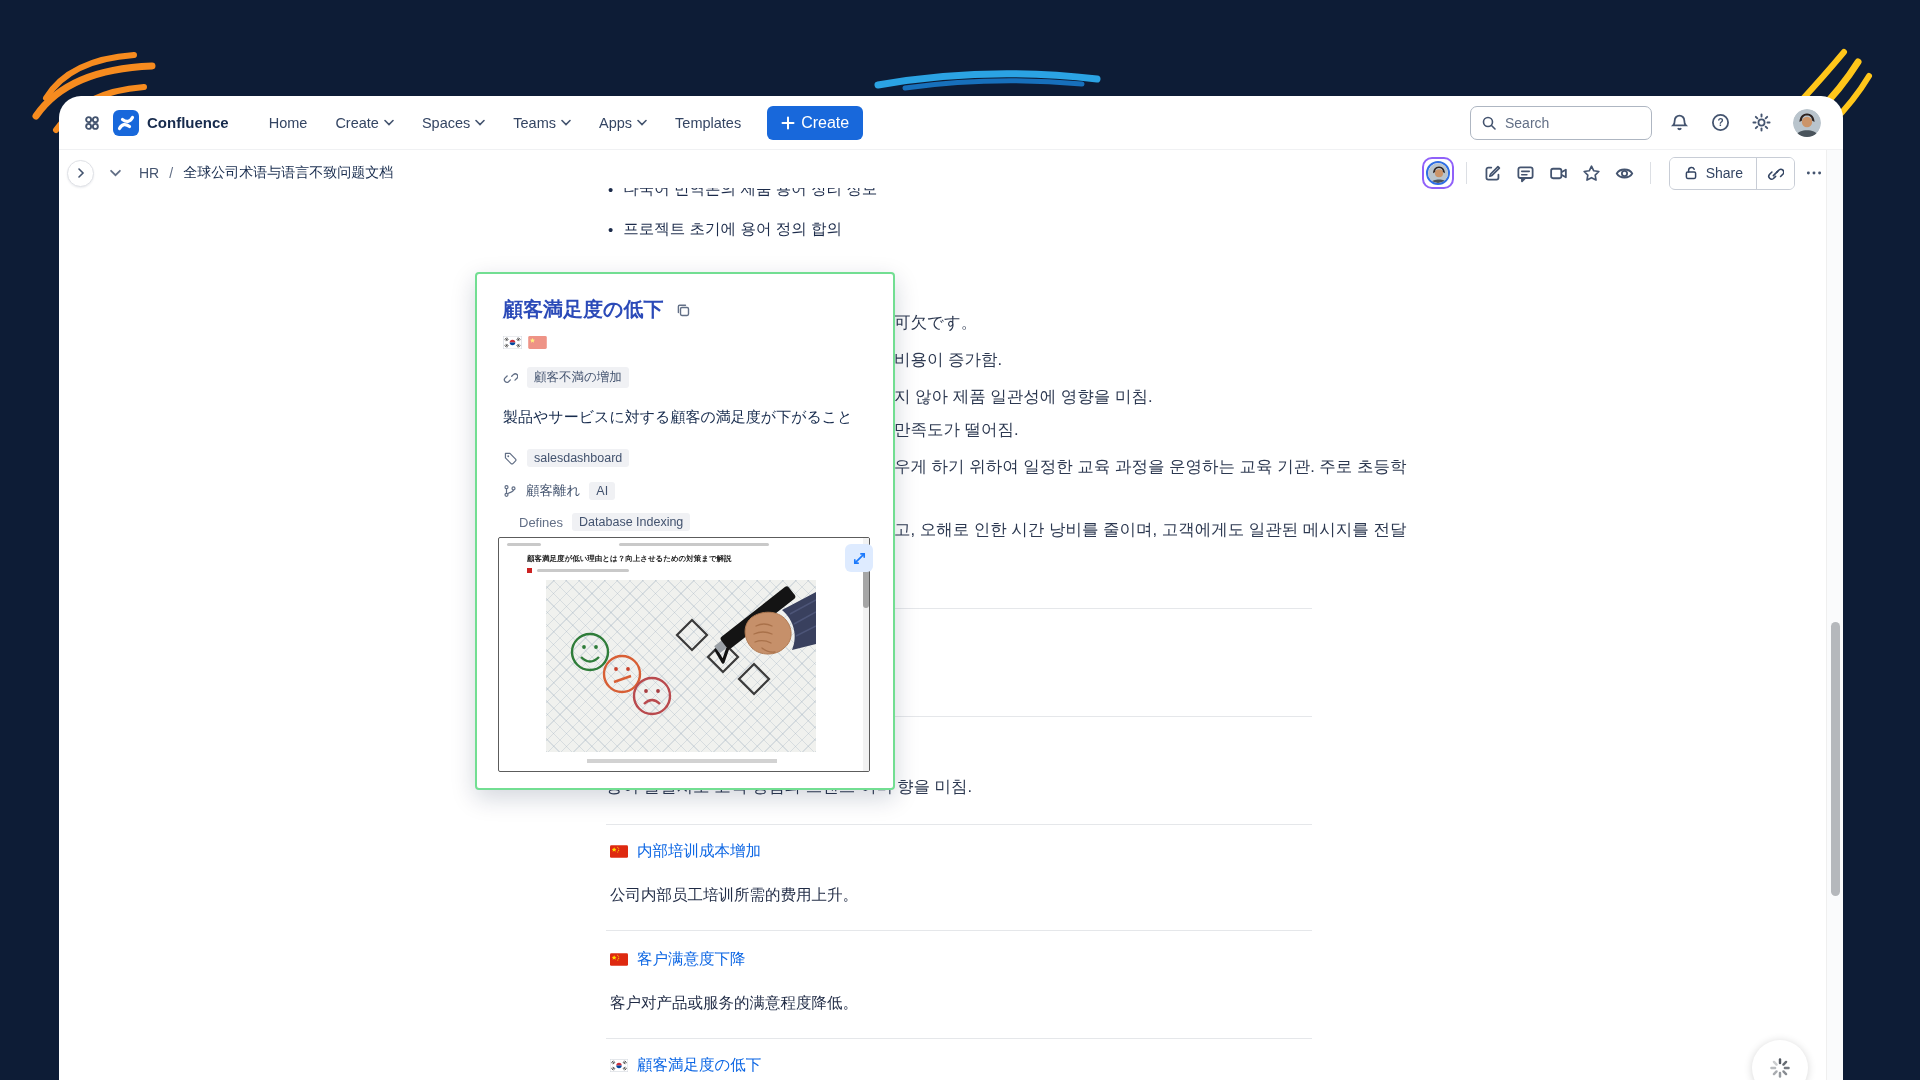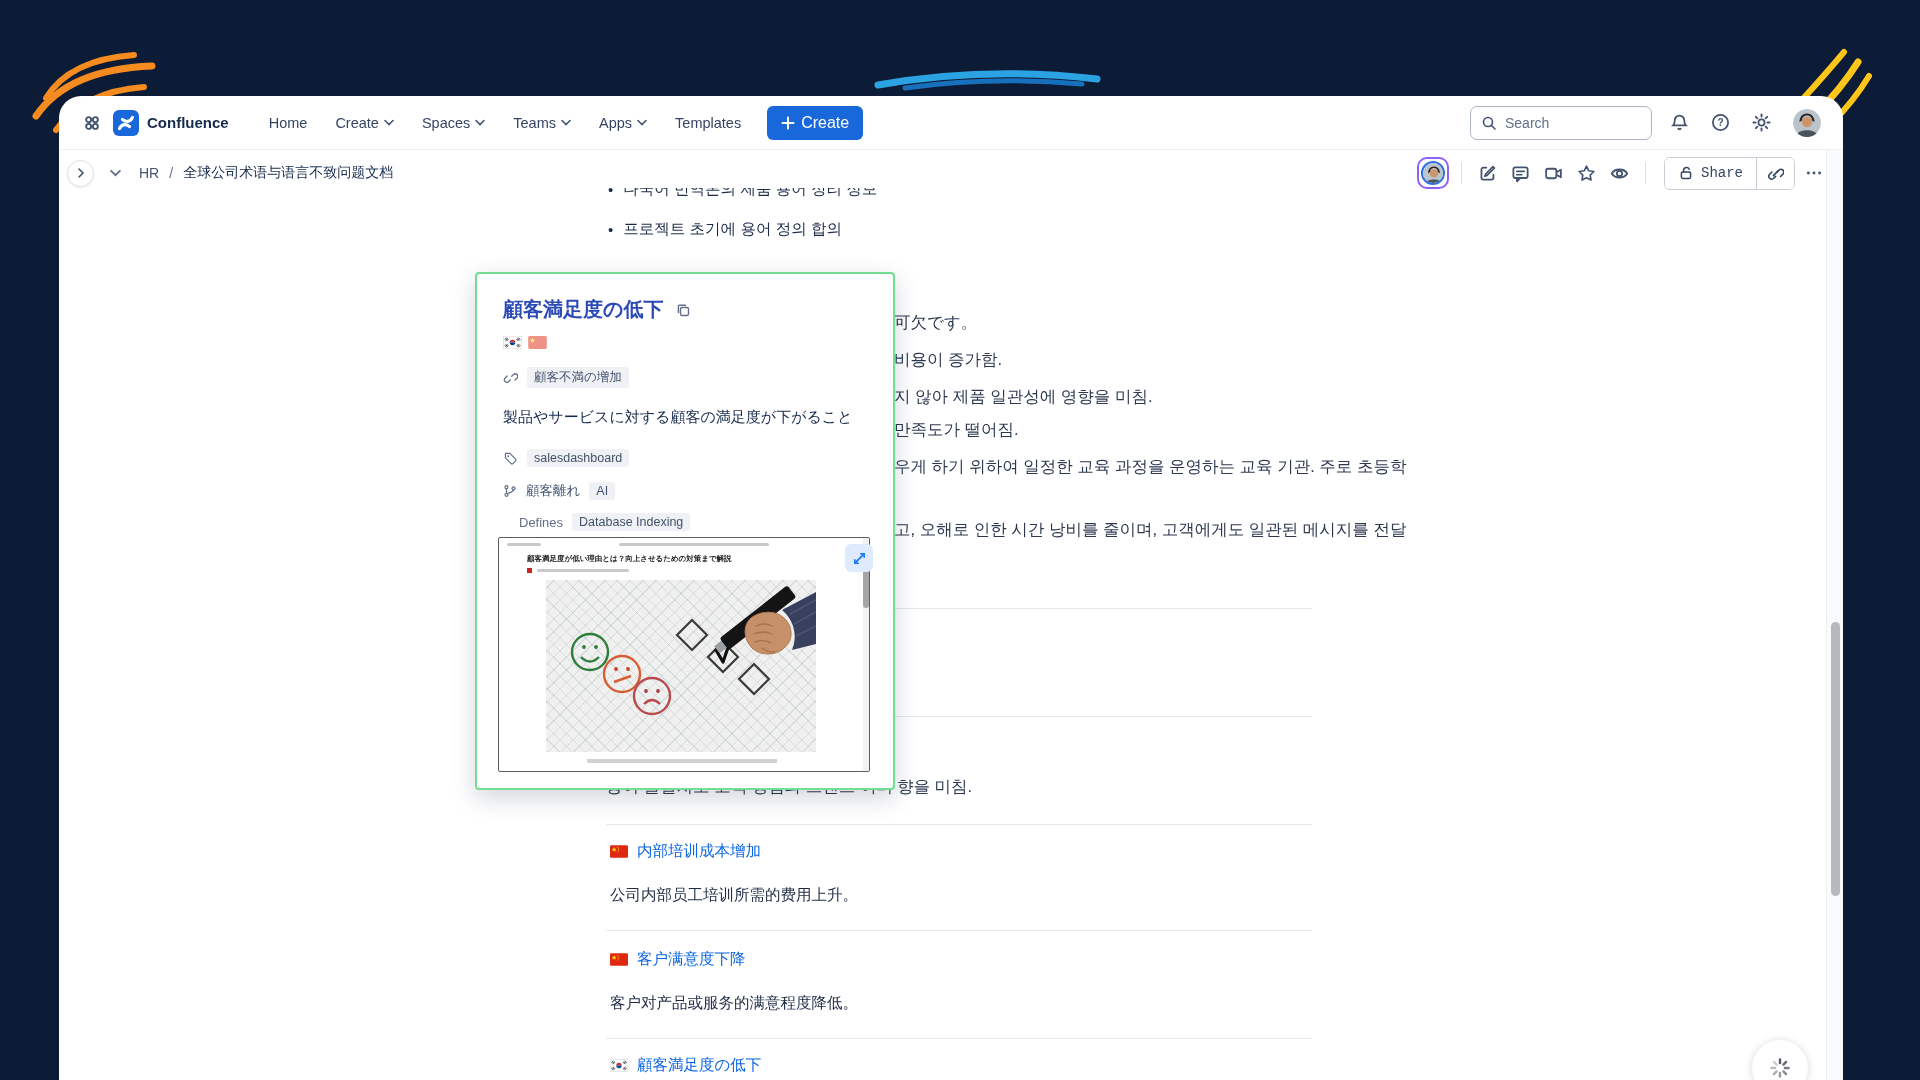--- a/index.html
+++ b/index.html
@@ -47,21 +47,21 @@
   .crumb-sep { margin:0 10px; font-size:14px; color:#626f86; }
   .crumb-title { font-size:14px; font-weight:400; color:#172b4d; }
   .crumb-right { margin-left:auto; display:flex; align-items:center; gap:6px; }
   .ring-avatar { width:32px; height:32px; border:2px solid #9061f9; border-radius:10px;
     display:flex; align-items:center; justify-content:center; cursor:pointer; background:#fff; }
   .ring-avatar .inner { width:24px; height:24px; border-radius:50%; border:2px solid #2f6fe4; overflow:hidden; }
   .vsep { width:1px; height:22px; background:#dcdfe4; margin:0 6px; }
   .share-group { display:flex; align-items:center; border:1px solid #c8cdd6; border-radius:6px;
     overflow:hidden; margin-left:6px; }
   .share-main { display:flex; align-items:center; gap:7px; padding:7px 13px; background:#fff;
-    border:none; font-size:14px; font-weight:500; color:#344563; cursor:pointer;font-family:Liberation Mono, monospace; }
+    border:none; font-size:14px; font-weight:500; color:#344563; cursor:pointer; }
   .share-link { display:flex; align-items:center; padding:7px 10px; background:#fff;
     border:none; border-left:1px solid #c8cdd6; cursor:pointer; }
 
   
   .doc-text { position:absolute; z-index:2; font-size:16.5px; line-height:24px; color:#2c3850;
     white-space:nowrap; }
   .clip-box { position:absolute; z-index:2; overflow:hidden; }
   .bullet-line { position:absolute; z-index:2; display:flex; gap:10px; font-size:15.5px;
     color:#1c2b4a; white-space:nowrap; }
   .bullet-dot { font-size:15px; line-height:22px; }

